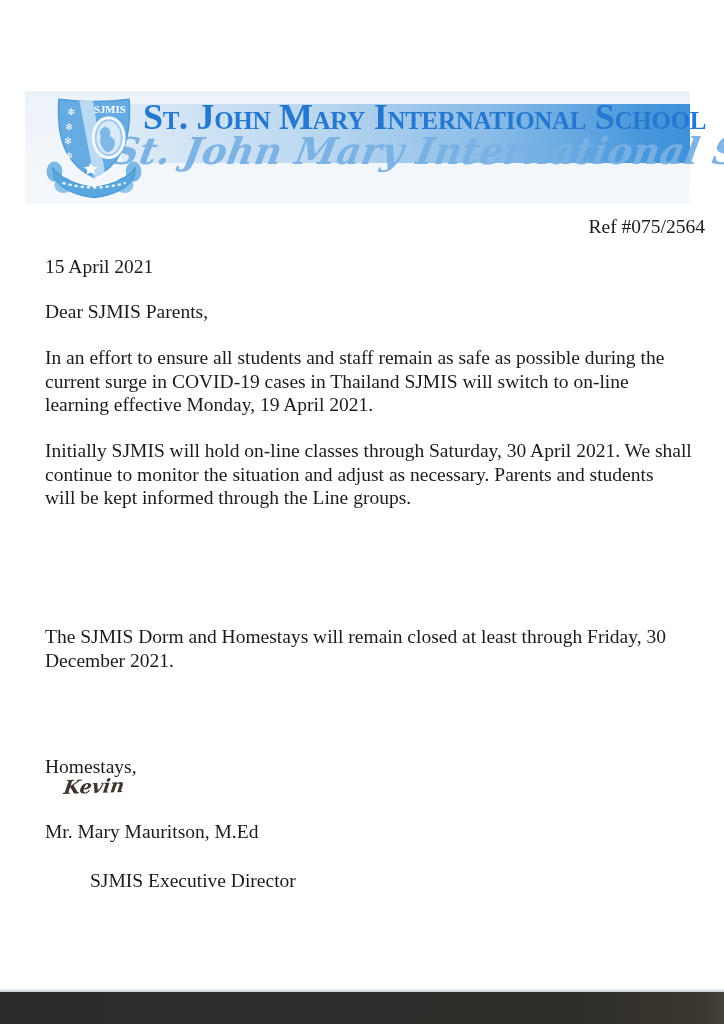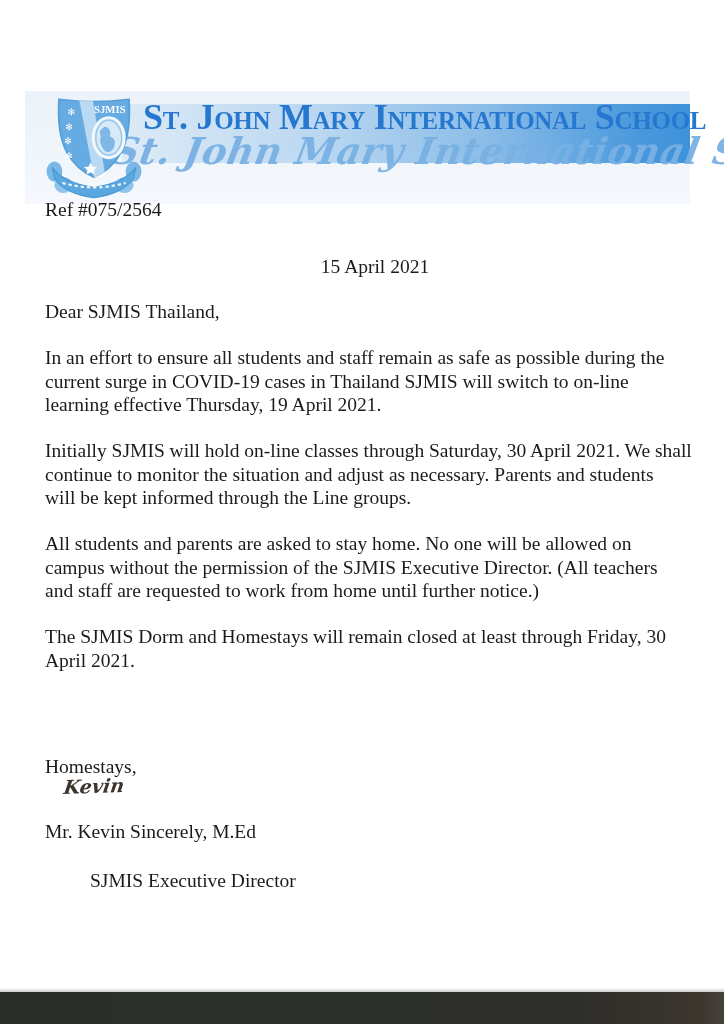--- a/index.html
+++ b/index.html
@@ -51,22 +51,22 @@
   }
   .crest { position:absolute; left:19px; top:6px; width:100px; height:104px; }
 
   
   .tblock {
     position:absolute; left:45px; width:660px;
     font-size:19.5px; line-height:23.6px;
     margin:0; white-space:pre-line;
     color:#1b1b1d;
   }
-  .ref        { top:198px; }
-  .date       { top:255px;text-align:center; }
+  .ref        { top:215px;text-align:right; }
+  .date       { top:255px; }
   .salutation { top:300px; }
   .p1 { top:346px; }
   .p2 { top:439px; }
   .p3 { top:532px; }
   .p4 { top:625px; }
   .p5 { top:693px; }
   .closing    { top:755px; }
   .signature  {
     position:absolute; left:64px; top:775px;
     font-family:"DejaVu Serif",serif;
@@ -125,34 +125,31 @@
         <path d="M40,58 l1.8,3.6 4,.4 -3,2.7 .9,3.9 -3.7,-2 -3.7,2 .9,-3.9 -3,-2.7 4,-.4 Z" fill="#ffffff"></path>
 
         <path d="M6,62 Q16,76 43,80 Q70,76 80,62 L78,72 Q68,86 43,89 Q18,86 8,72 Z" fill="#5aa6df" stroke="#4c9bd6" stroke-width="1"></path>
         <path d="M15,76 Q43,84 71,76" stroke="rgba(255,255,255,0.85)" stroke-width="2" fill="none" stroke-dasharray="3 2.5"></path>
       </svg>
     </div>
   </div>
 
   <p class="tblock ref">Ref #075/2564</p>
   <p class="tblock date">15 April 2021</p>
-  <p class="tblock salutation">Dear SJMIS Thailand,</p>
+  <p class="tblock salutation">Dear SJMIS Parents,</p>
 
   <p class="tblock p1">In an effort to ensure all students and staff remain as safe as possible during the
 current surge in COVID-19 cases in Thailand SJMIS will switch to on-line
-learning effective Thursday, 19 April 2021.</p>
+learning effective Monday, 19 April 2021.</p>
   <p class="tblock p2">Initially SJMIS will hold on-line classes through Saturday, 30 April 2021. We shall
 continue to monitor the situation and adjust as necessary. Parents and students
 will be kept informed through the Line groups.</p>
-  <p class="tblock p3">All students and parents are asked to stay home. No one will be allowed on
-campus without the permission of the SJMIS Executive Director. (All teachers
-and staff are requested to work from home until further notice.)</p>
   <p class="tblock p4">The SJMIS Dorm and Homestays will remain closed at least through Friday, 30
-April 2021.</p>
+December 2021.</p>
 
   <p class="tblock closing">Homestays,</p>
   <div class="signature">Kevin</div>
-  <p class="tblock signer-name">Mr. Kevin Sincerely, M.Ed</p>
+  <p class="tblock signer-name">Mr. Mary Mauritson, M.Ed</p>
   <p class="tblock signer-title">SJMIS Executive Director</p>
 
   <div class="footer-line"></div>
   <div class="footer-bar"></div>
 </div>
 
 </body></html>

